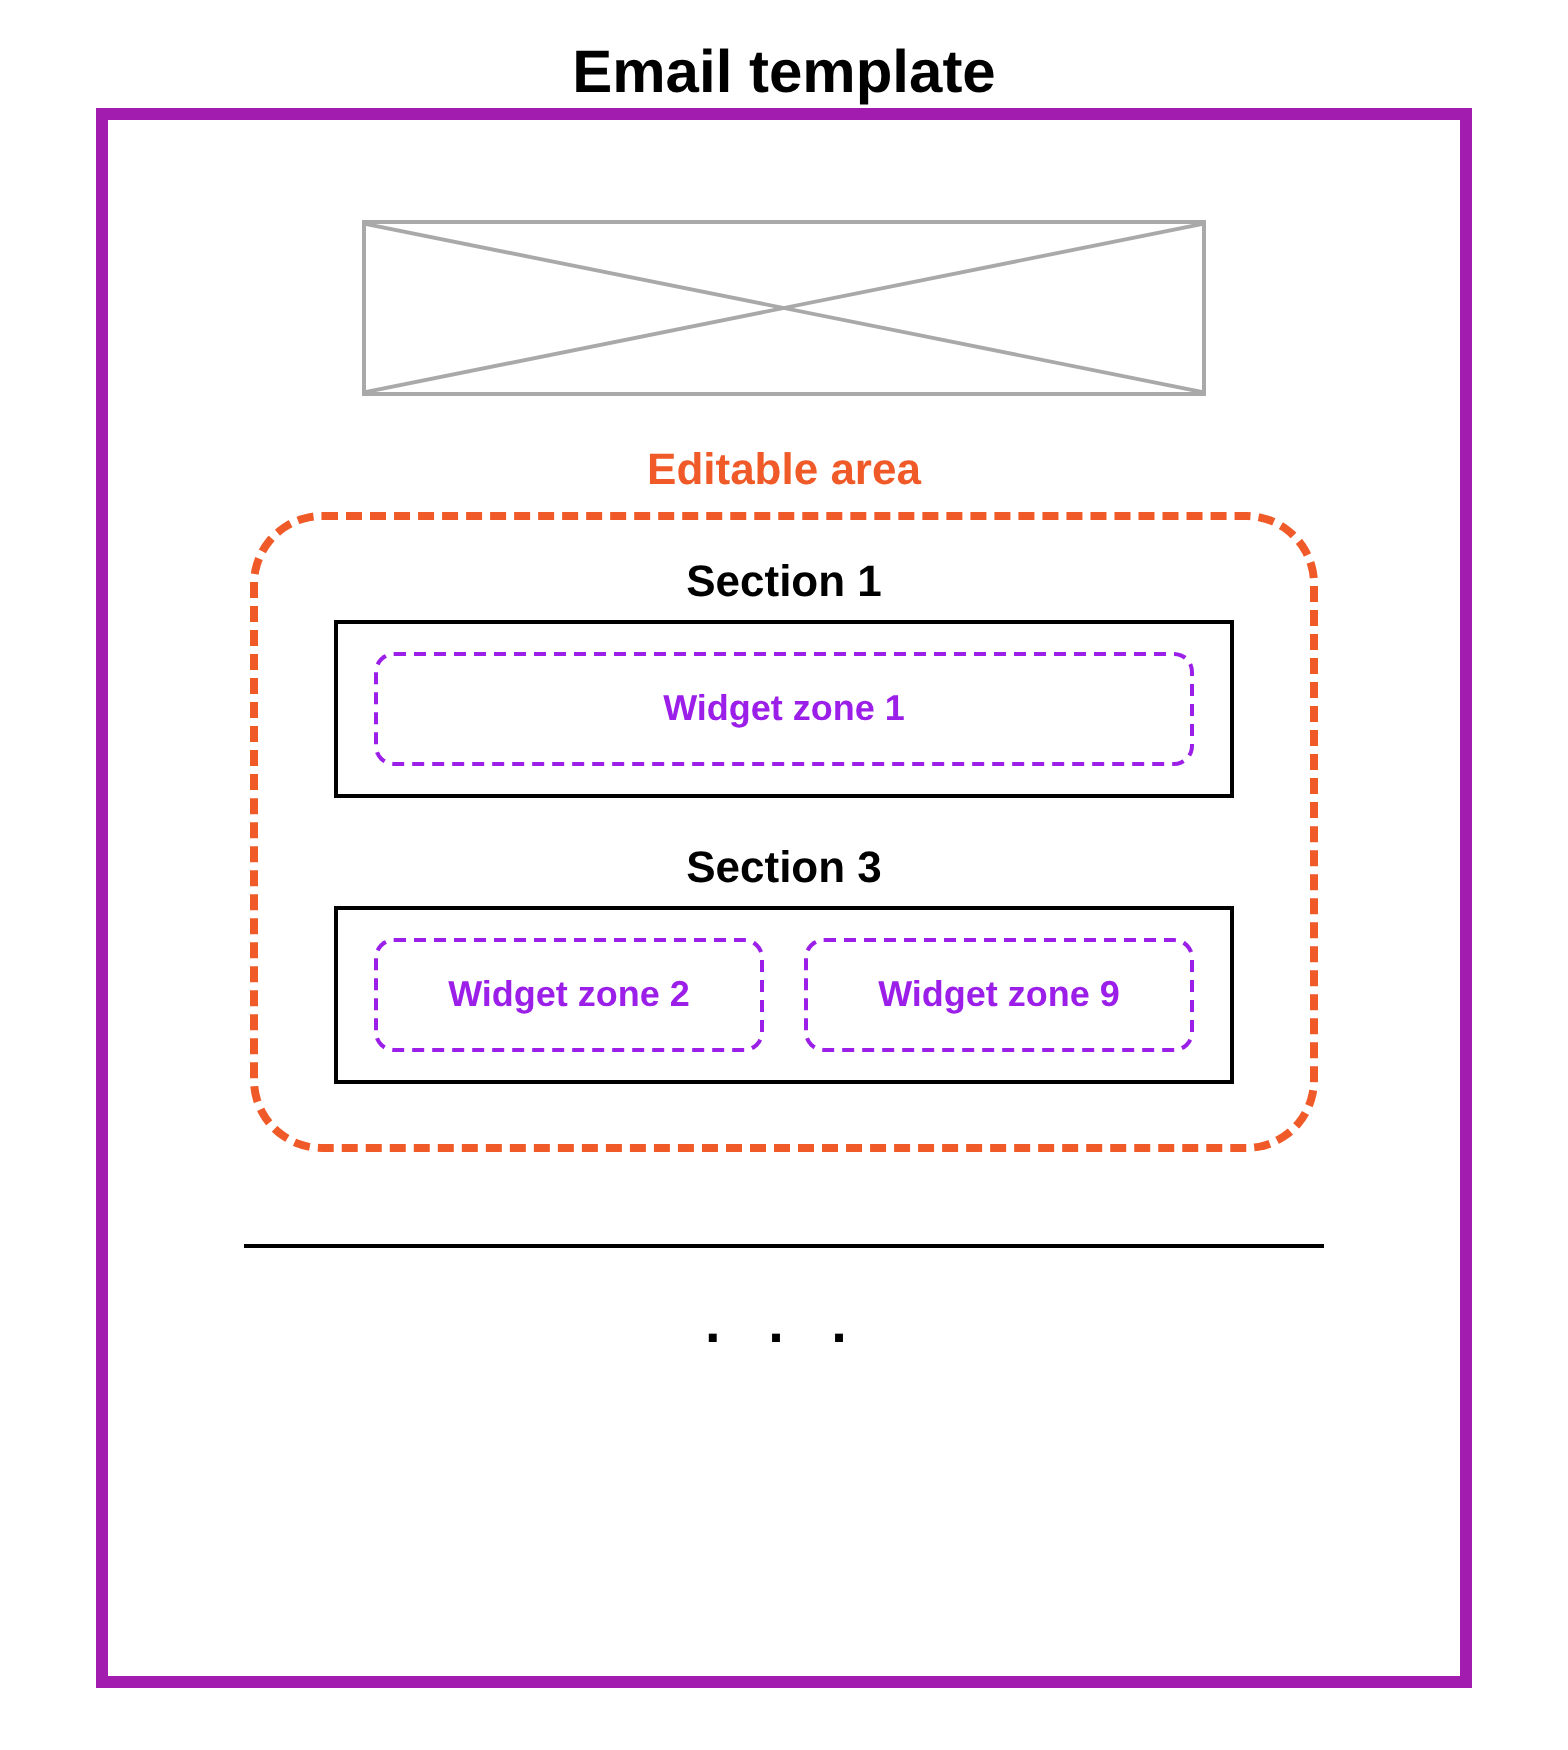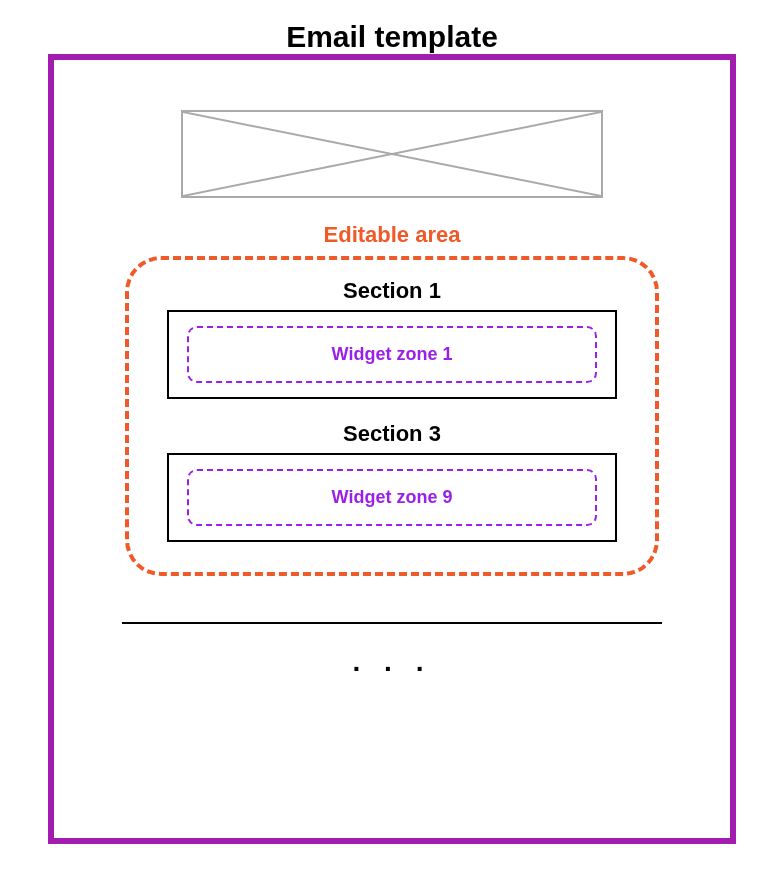--- a/index.html
+++ b/index.html
@@ -126,20 +126,21 @@
     <div class="section section-1">
       <div class="section-title">Section 1</div>
       <div class="section-box">
         <div class="widget-zone">Widget zone 1</div>
       </div>
     </div>
 
     <div class="section section-2">
       <div class="section-title">Section 3</div>
       <div class="section-box">
+        <div class="widget-zone">Widget zone 2</div>
         <div class="widget-zone">Widget zone 9</div>
       </div>
     </div>
 
   </div>
 
   <hr class="hr-line">
 
   <div class="ellipsis">. . .</div>
 

